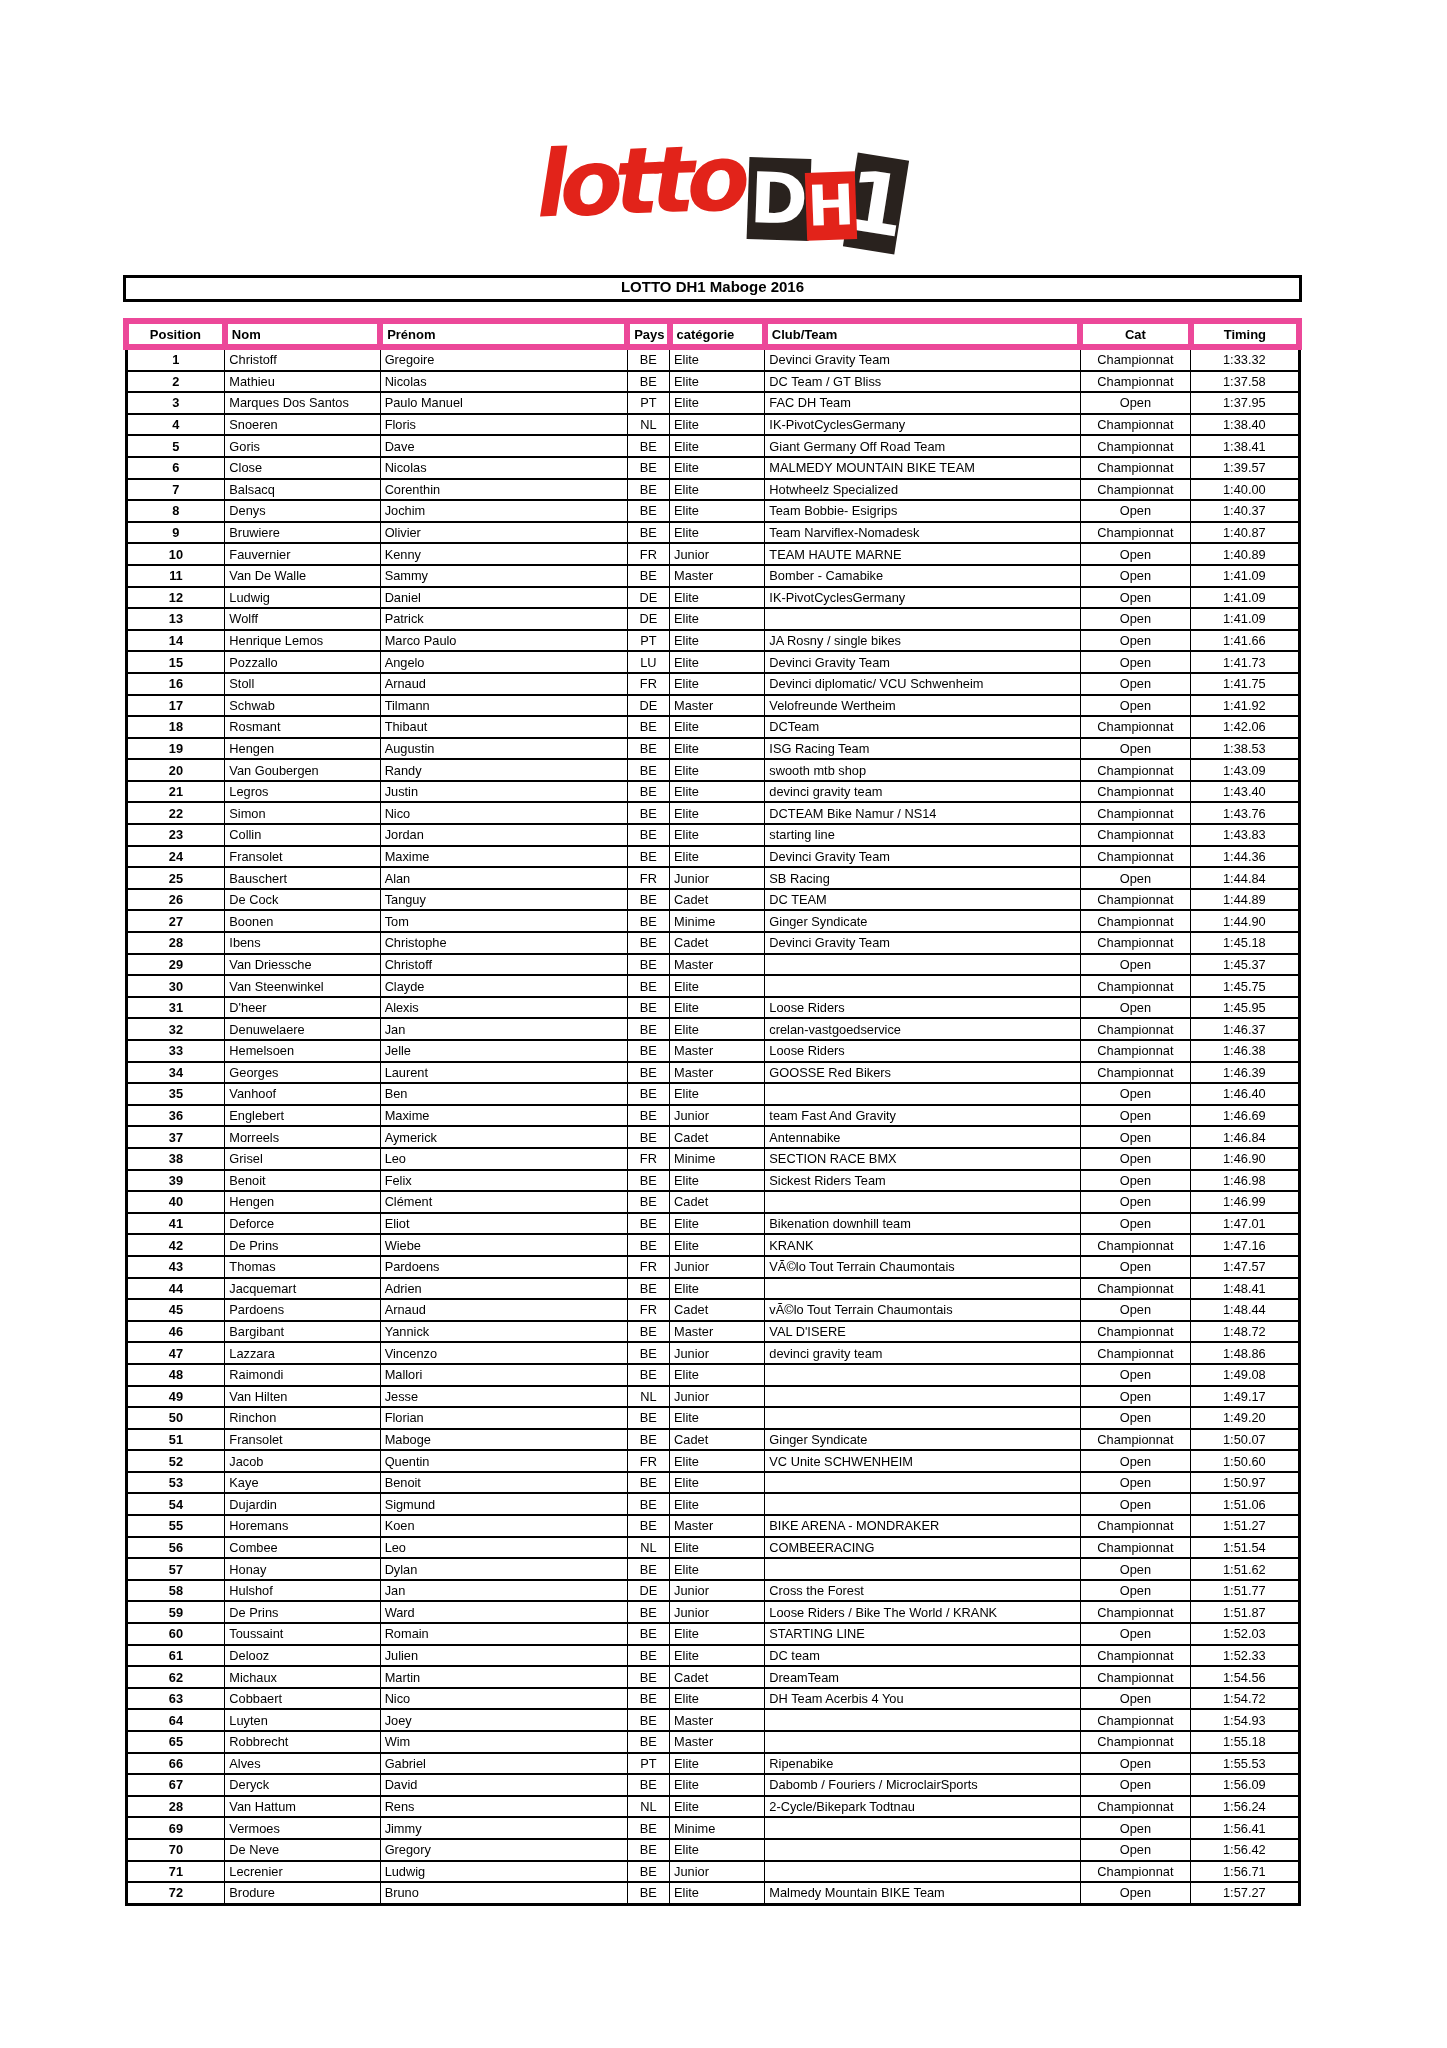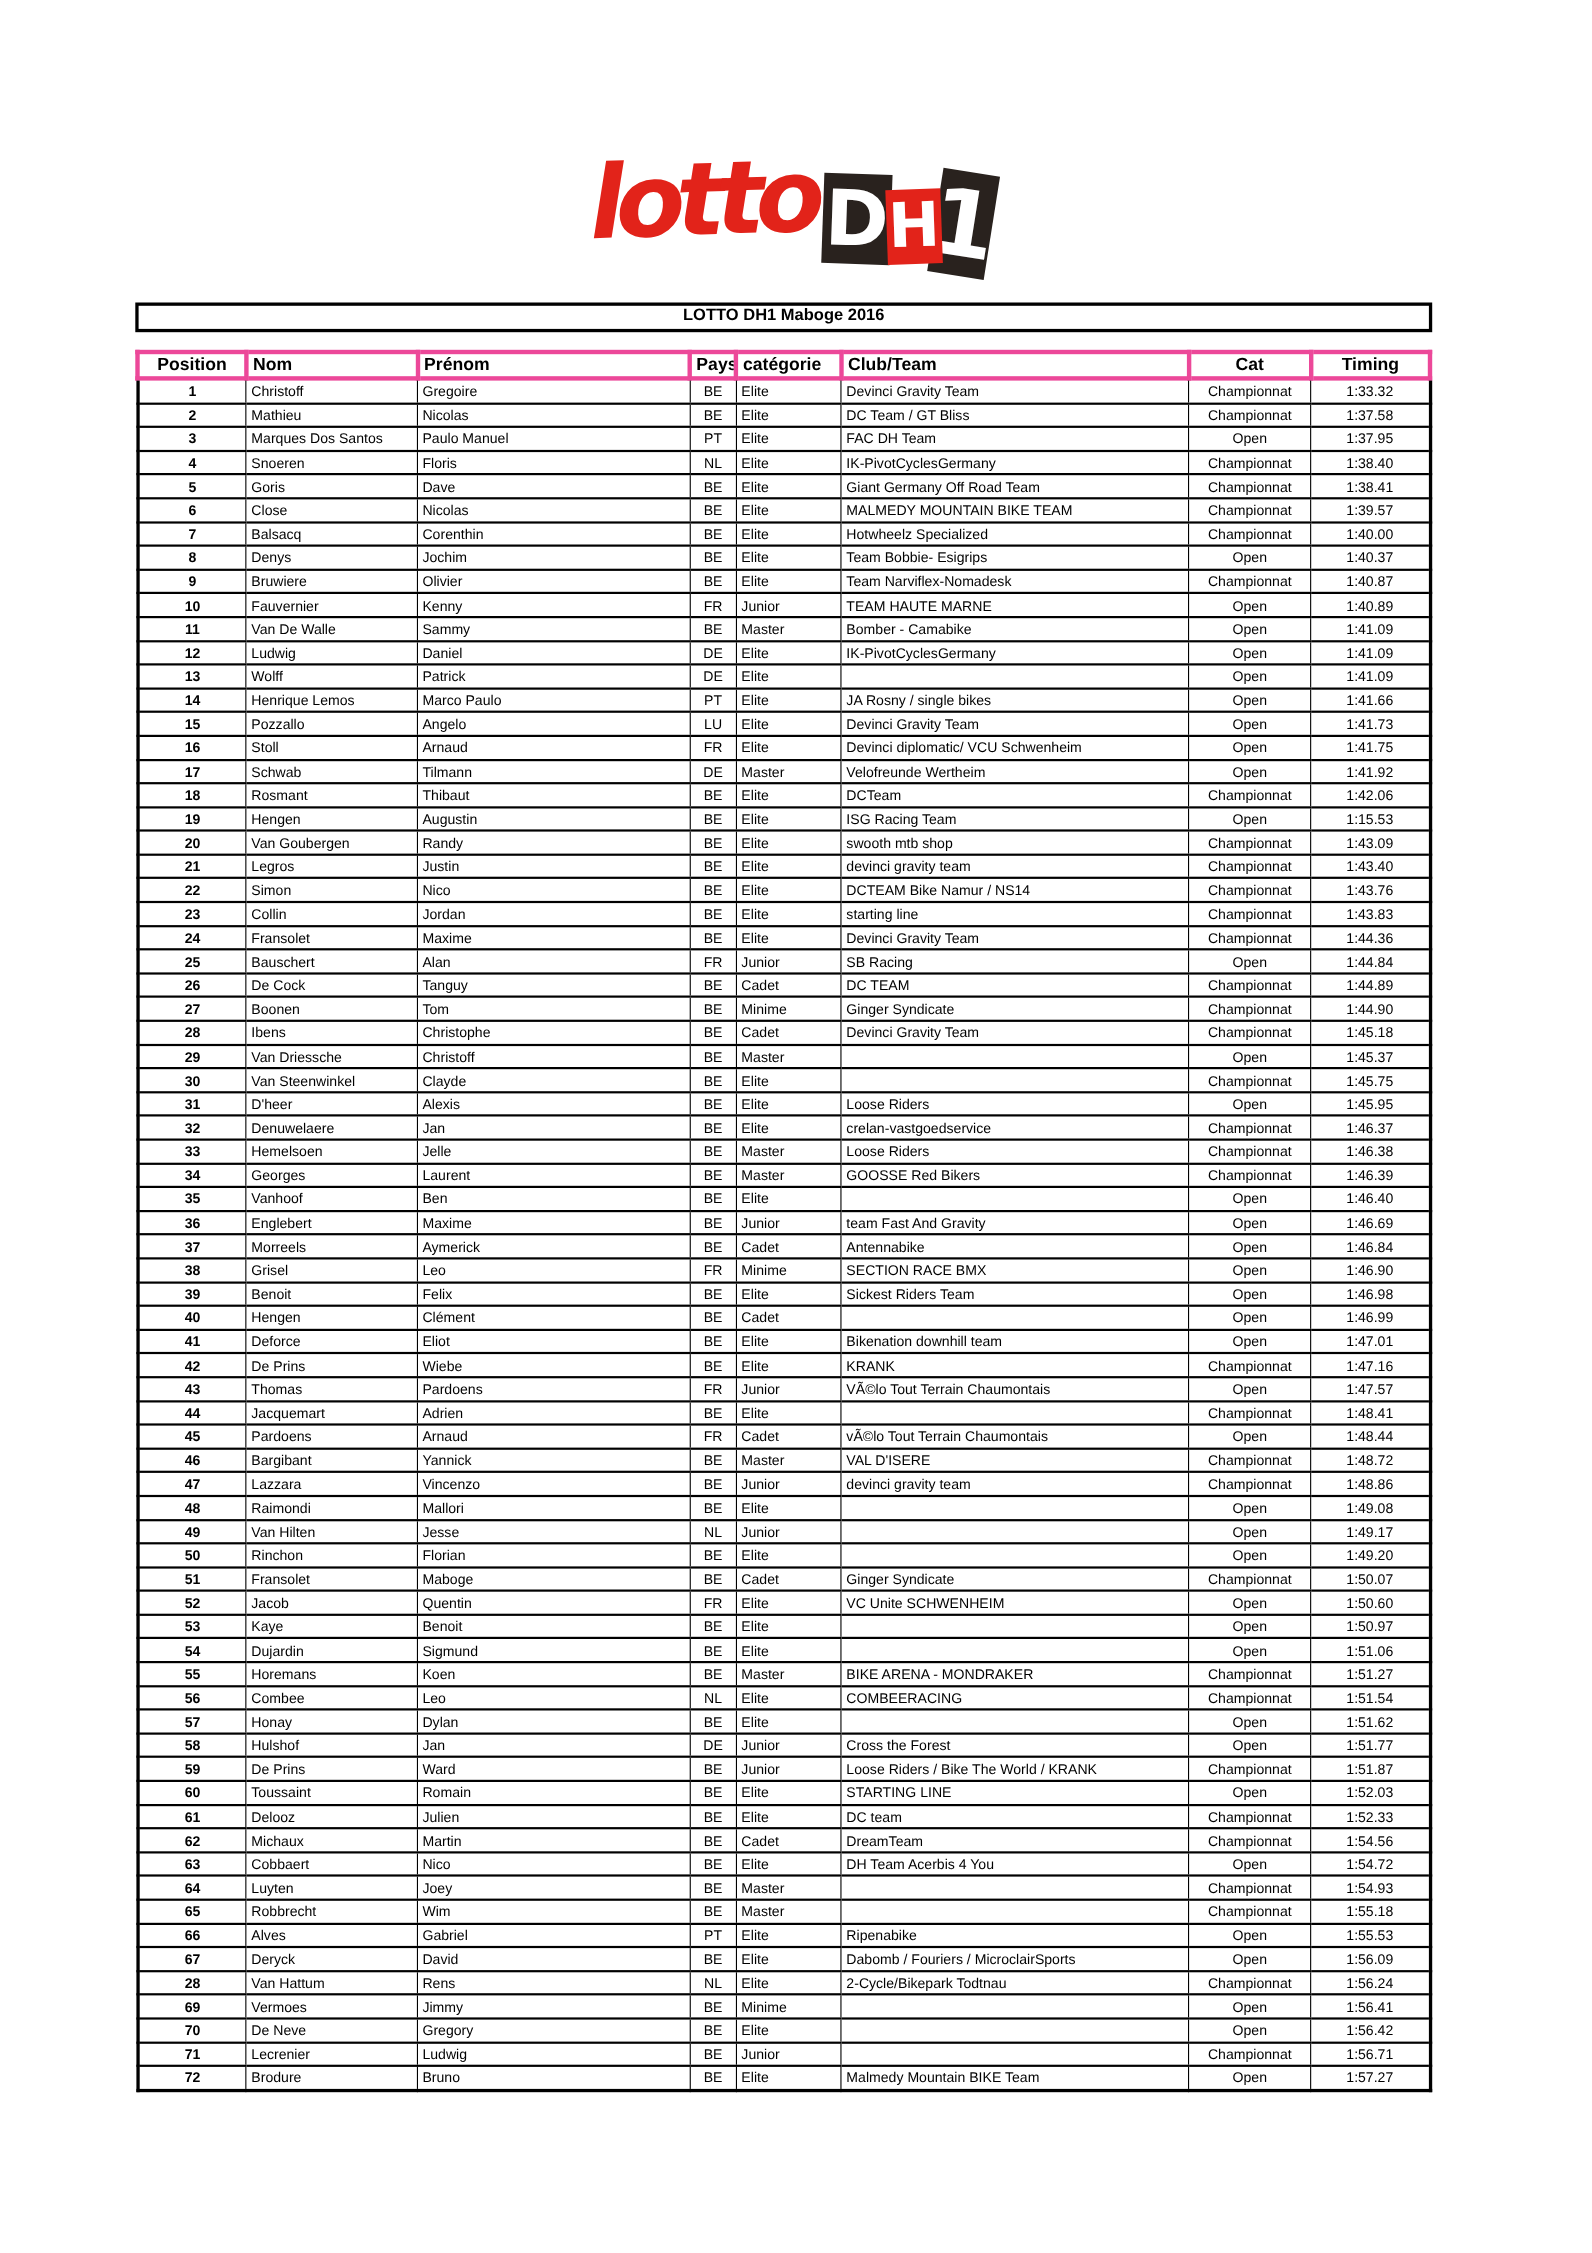--- a/index.html
+++ b/index.html
@@ -33,22 +33,22 @@
     font-weight:bold;font-size:15px;
   }
 
   
   .results{
     position:absolute;left:123px;top:318px;width:1179px;
     border-collapse:collapse;table-layout:fixed;
     border:3px solid #000;
   }
   .results th{
-    border:4px solid #ec4899;
-    font-weight:bold;font-size:16px;
+    border:6px solid #ec4899;
+    font-weight:bold;font-size:13px;
     height:20px;padding:0 4px;
     overflow:hidden;white-space:nowrap;
   }
   .results td{
     border:1px solid #000;border-top:2px solid #000;border-bottom:2px solid #000;
     font-size:12.8px;height:19.6px;padding:0 4px;
     overflow:hidden;white-space:nowrap;
   }
   .results .c0{text-align:center;font-weight:bold;}
   .results .c1,.results .c2,.results .c4,.results .c5{text-align:left;}
@@ -276,21 +276,21 @@
           <td class="c7">1:42.06</td>
         </tr>
         <tr>
           <td class="c0">19</td>
           <td class="c1">Hengen</td>
           <td class="c2">Augustin</td>
           <td class="c3">BE</td>
           <td class="c4">Elite</td>
           <td class="c5">ISG Racing Team</td>
           <td class="c6">Open</td>
-          <td class="c7">1:15.53</td>
+          <td class="c7">1:38.53</td>
         </tr>
         <tr>
           <td class="c0">20</td>
           <td class="c1">Van Goubergen</td>
           <td class="c2">Randy</td>
           <td class="c3">BE</td>
           <td class="c4">Elite</td>
           <td class="c5">swooth mtb shop</td>
           <td class="c6">Championnat</td>
           <td class="c7">1:43.09</td>

